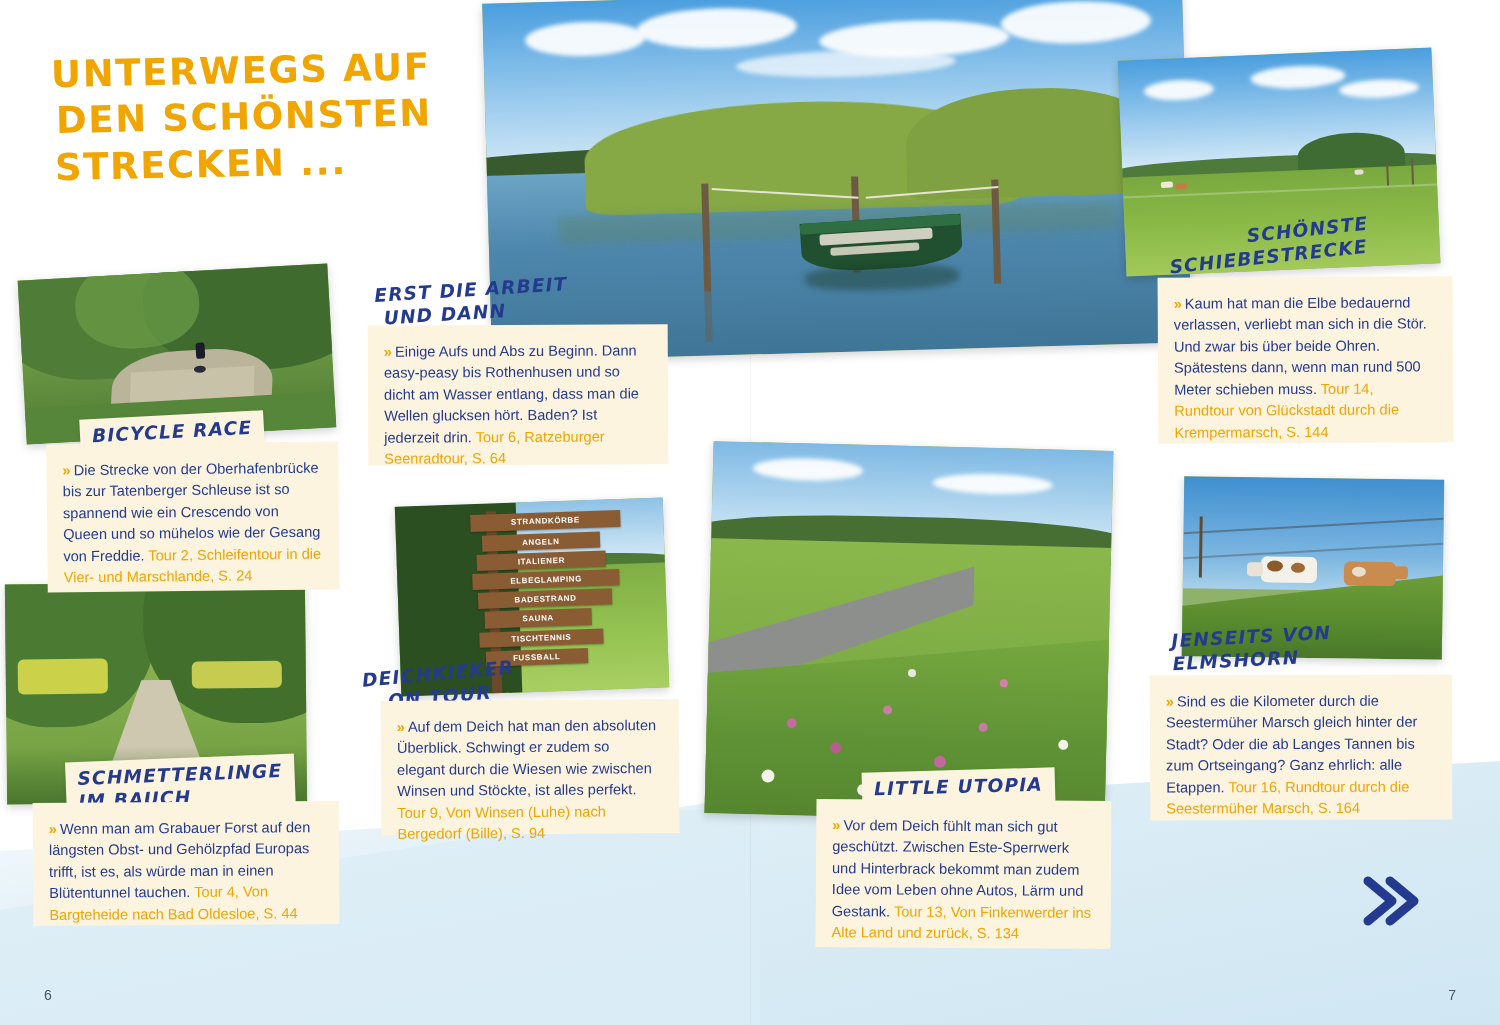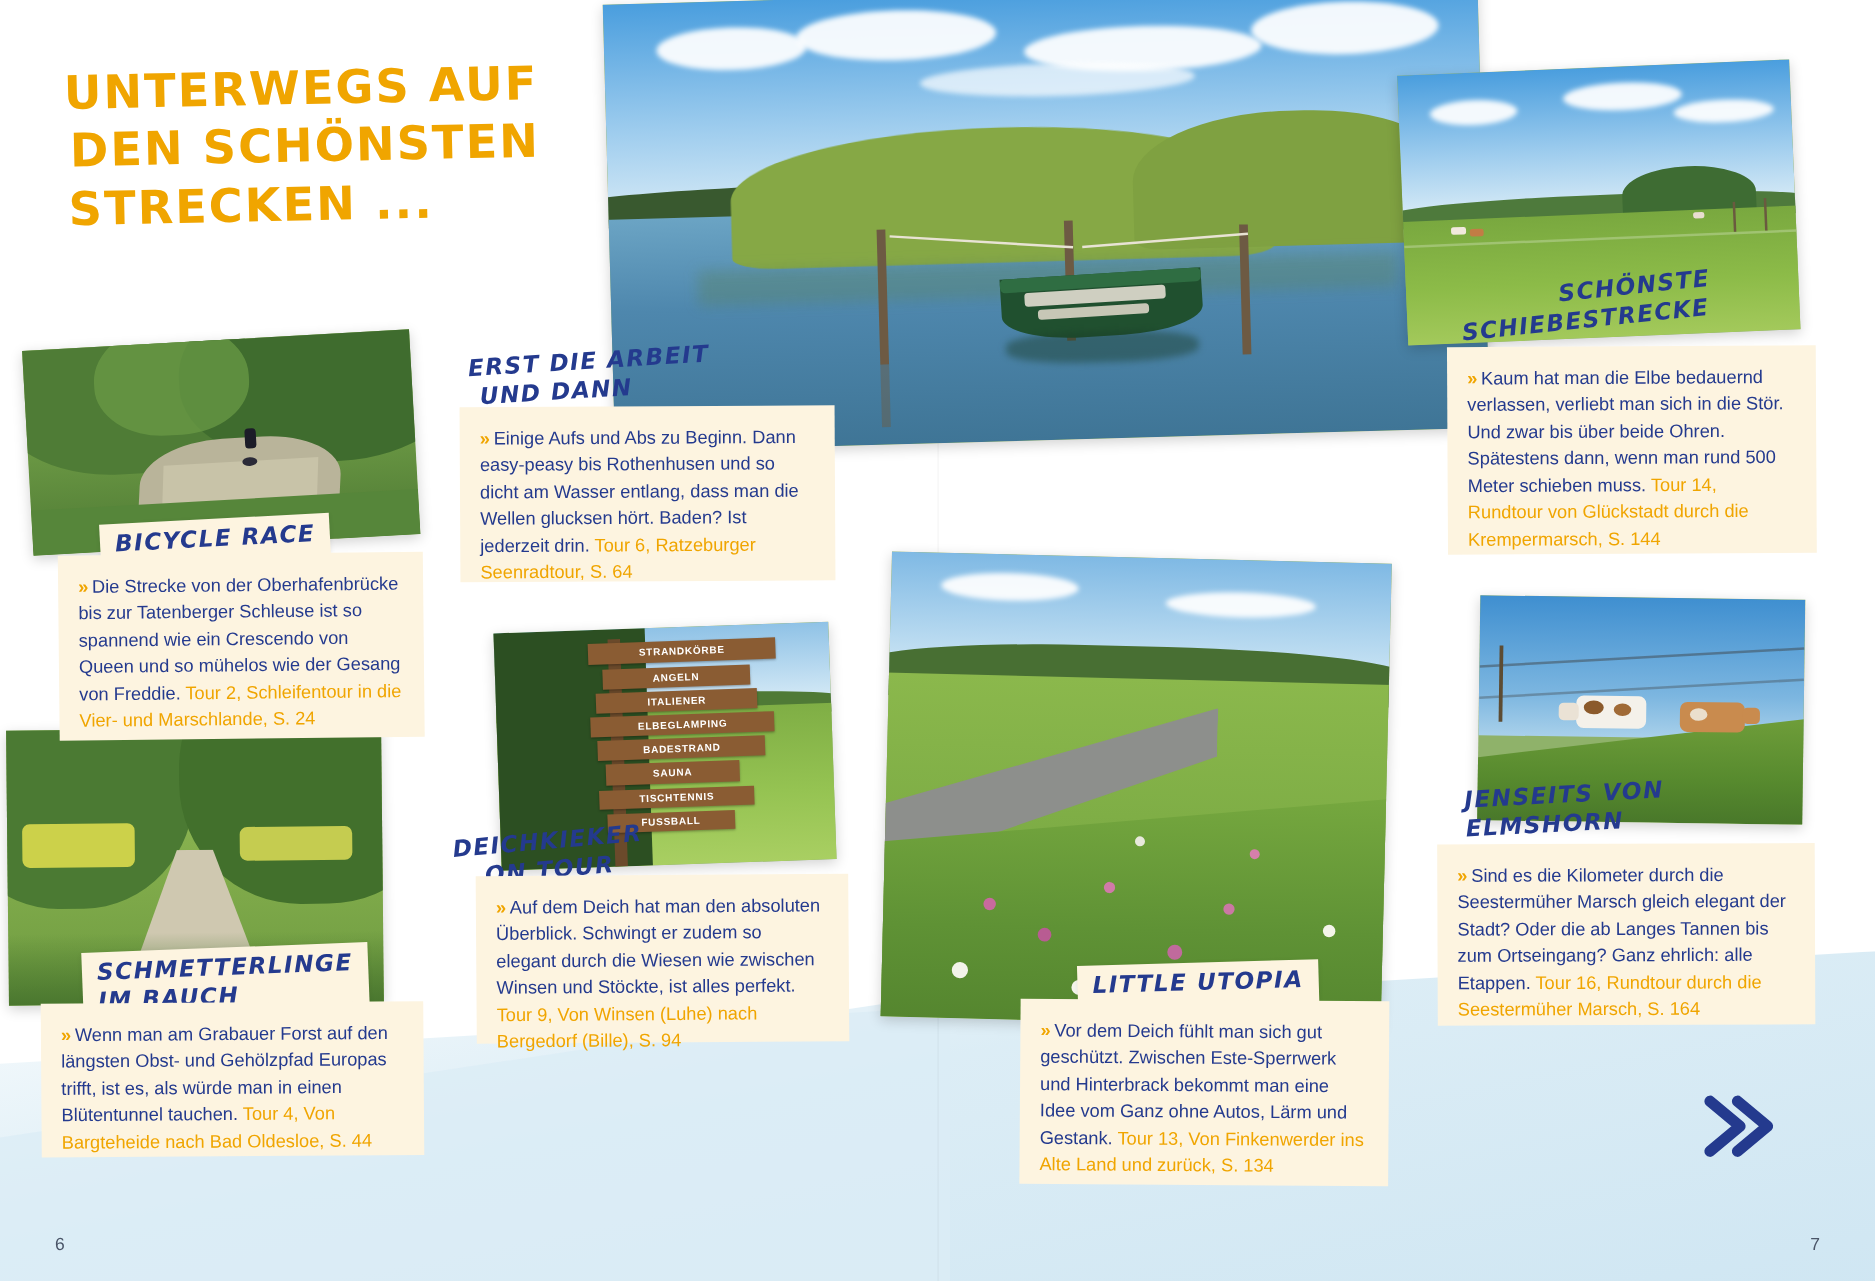--- a/index.html
+++ b/index.html
@@ -408,39 +408,39 @@
   </div>
   <div class="note" style="left:381px; top:700px; width:298px; height:134px; transform: rotate(-0.4deg);">
     <span class="arrows">»</span><span>Auf dem Deich hat man den absoluten Überblick. Schwingt er zudem so elegant durch die Wiesen wie zwischen Winsen und Stöckte, ist alles perfekt.</span>
     <span class="tour-ref">Tour 9, Von Winsen (Luhe) nach Bergedorf (Bille), S. 94</span>
   </div>
 
   <div class="hand-label" style="left:862px; top:770px; transform: rotate(-1.6deg);">
     <span class="l1">Little Utopia</span>
   </div>
   <div class="note" style="left:816px; top:800px; width:295px; height:148px; transform: rotate(0.4deg);">
-    <span class="arrows">»</span><span>Vor dem Deich fühlt man sich gut geschützt. Zwischen Este-Sperrwerk und Hinterbrack bekommt man eine Idee vom Ganz ohne Autos, Lärm und Gestank.</span>
+    <span class="arrows">»</span><span>Vor dem Deich fühlt man sich gut geschützt. Zwischen Este-Sperrwerk und Hinterbrack bekommt man zudem Idee vom Leben ohne Autos, Lärm und Gestank.</span>
     <span class="tour-ref">Tour 13, Von Finkenwerder ins Alte Land und zurück, S. 134</span>
   </div>
 
   <div class="hand-label plain" style="left:1168px; top:222px; transform: rotate(-6deg);">
     <span class="l1" style="margin-left:80px;">Schönste</span>
     <span class="l2">Schiebestrecke</span>
   </div>
   <div class="note" style="left:1158px; top:277px; width:295px; height:166px; transform: rotate(-0.3deg);">
     <span class="arrows">»</span><span>Kaum hat man die Elbe bedauernd verlassen, verliebt man sich in die Stör. Und zwar bis über beide Ohren. Spätestens dann, wenn man rund 500 Meter schieben muss.</span>
     <span class="tour-ref">Tour 14, Rundtour von Glückstadt durch die Krempermarsch, S. 144</span>
   </div>
 
   <div class="hand-label plain" style="left:1172px; top:625px; transform: rotate(-3deg);">
     <span class="l1">Jenseits von</span>
     <span class="l2">Elmshorn</span>
   </div>
   <div class="note" style="left:1150px; top:675px; width:302px; height:145px; transform: rotate(-0.2deg);">
-    <span class="arrows">»</span><span>Sind es die Kilometer durch die Seestermüher Marsch gleich elegant der Stadt? Oder die ab Langes Tannen bis zum Ortseingang? Ganz ehrlich: alle Etappen.</span>
+    <span class="arrows">»</span><span>Sind es die Kilometer durch die Seestermüher Marsch gleich hinter der Stadt? Oder die ab Langes Tannen bis zum Ortseingang? Ganz ehrlich: alle Etappen.</span>
     <span class="tour-ref">Tour 16, Rundtour durch die Seestermüher Marsch, S. 164</span>
   </div>
 
   <div class="chevron-mark">
     <svg viewBox="0 0 64 64" width="64" height="64" aria-hidden="true">
       <path d="M10 12 L34 32 L10 52" fill="none" stroke="#243a8e" stroke-width="9" stroke-linecap="round" stroke-linejoin="round"></path>
       <path d="M32 12 L56 32 L32 52" fill="none" stroke="#243a8e" stroke-width="9" stroke-linecap="round" stroke-linejoin="round"></path>
     </svg>
   </div>
 

